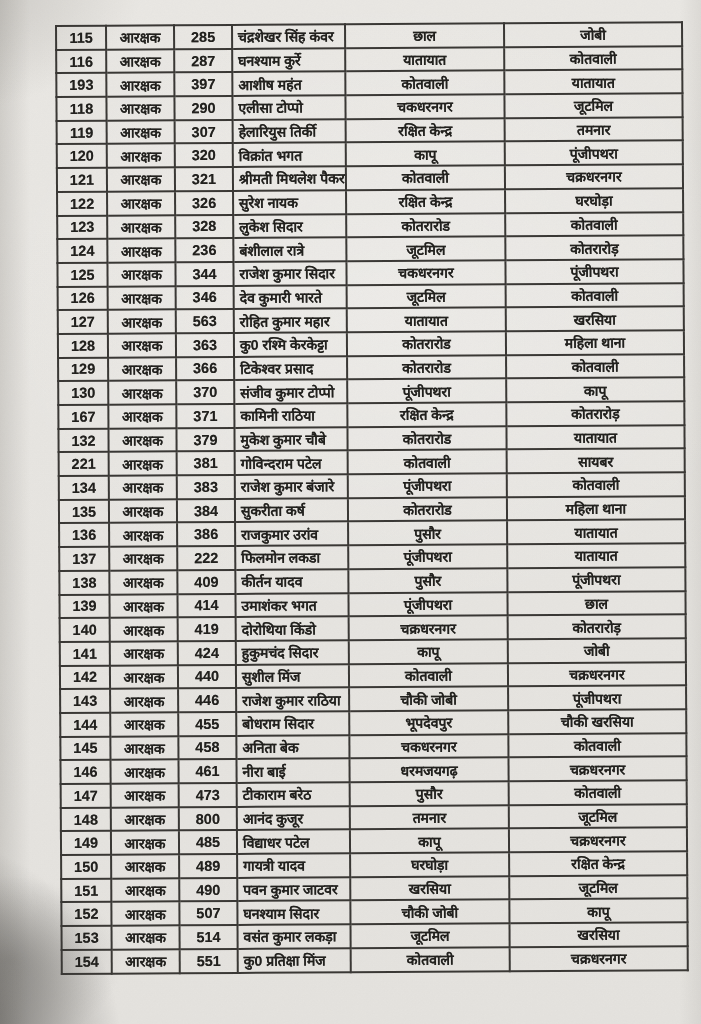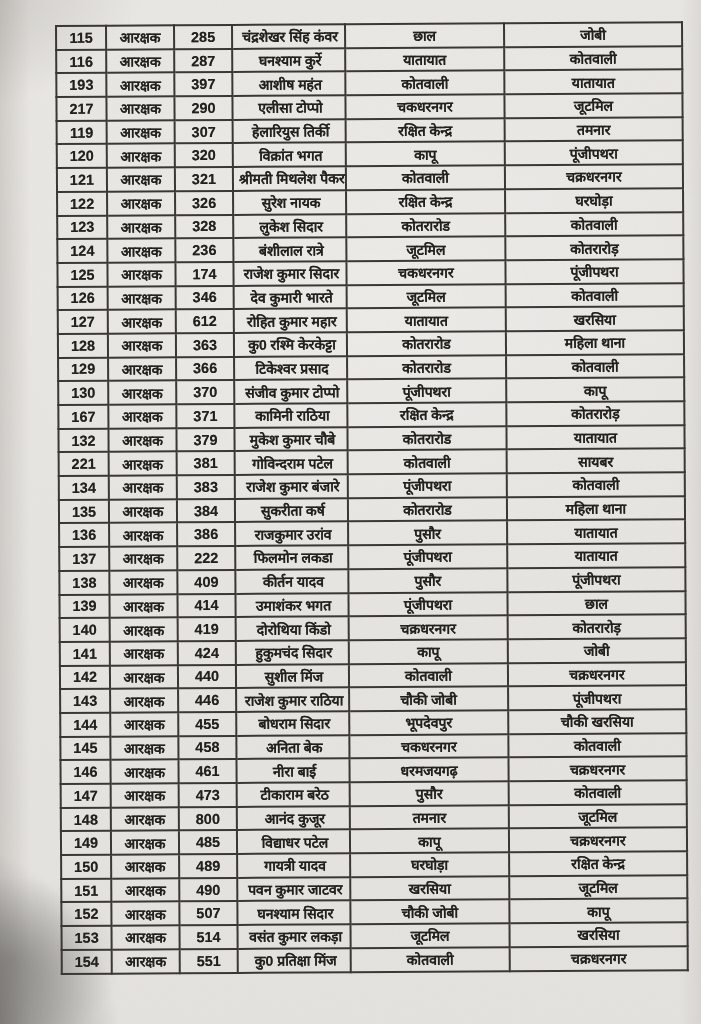--- a/index.html
+++ b/index.html
@@ -58,21 +58,21 @@
     overflow: hidden;
     letter-spacing: 0px;
     text-shadow: 0 0 0.6px rgba(30,29,27,0.55);
   }
   table.roster td.c0, table.roster td.c2 {
     font-family: "Liberation Sans", "DejaVu Sans", sans-serif;
     font-size: 14.5px;
     font-weight: 700;
   }
   table.roster td.c3 {
-    text-align: center;
+    text-align: left;
     padding-left: 5px;
   }
   col.w0 { width: 50px; }
   col.w1 { width: 68px; }
   col.w2 { width: 58px; }
   col.w3 { width: 113px; }
   col.w4 { width: 159px; }
   col.w5 { width: 178px; }
 </style>
 </head>
@@ -117,21 +117,21 @@
         </tr>
         <tr>
           <td class="c0">193</td>
           <td class="c1">आरक्षक</td>
           <td class="c2">397</td>
           <td class="c3">आशीष महंत</td>
           <td class="c4">कोतवाली</td>
           <td class="c5">यातायात</td>
         </tr>
         <tr>
-          <td class="c0">217</td>
+          <td class="c0">118</td>
           <td class="c1">आरक्षक</td>
           <td class="c2">290</td>
           <td class="c3">एलीसा टोप्पो</td>
           <td class="c4">चकधरनगर</td>
           <td class="c5">जूटमिल</td>
         </tr>
         <tr>
           <td class="c0">119</td>
           <td class="c1">आरक्षक</td>
           <td class="c2">307</td>
@@ -175,37 +175,37 @@
           <td class="c0">124</td>
           <td class="c1">आरक्षक</td>
           <td class="c2">236</td>
           <td class="c3">बंशीलाल रात्रे</td>
           <td class="c4">जूटमिल</td>
           <td class="c5">कोतरारोड़</td>
         </tr>
         <tr>
           <td class="c0">125</td>
           <td class="c1">आरक्षक</td>
-          <td class="c2">174</td>
+          <td class="c2">344</td>
           <td class="c3">राजेश कुमार सिदार</td>
           <td class="c4">चकधरनगर</td>
           <td class="c5">पूंजीपथरा</td>
         </tr>
         <tr>
           <td class="c0">126</td>
           <td class="c1">आरक्षक</td>
           <td class="c2">346</td>
           <td class="c3">देव कुमारी भारते</td>
           <td class="c4">जूटमिल</td>
           <td class="c5">कोतवाली</td>
         </tr>
         <tr>
           <td class="c0">127</td>
           <td class="c1">आरक्षक</td>
-          <td class="c2">612</td>
+          <td class="c2">563</td>
           <td class="c3">रोहित कुमार महार</td>
           <td class="c4">यातायात</td>
           <td class="c5">खरसिया</td>
         </tr>
         <tr>
           <td class="c0">128</td>
           <td class="c1">आरक्षक</td>
           <td class="c2">363</td>
           <td class="c3">कु0 रश्मि केरकेट्टा</td>
           <td class="c4">कोतरारोड</td>

